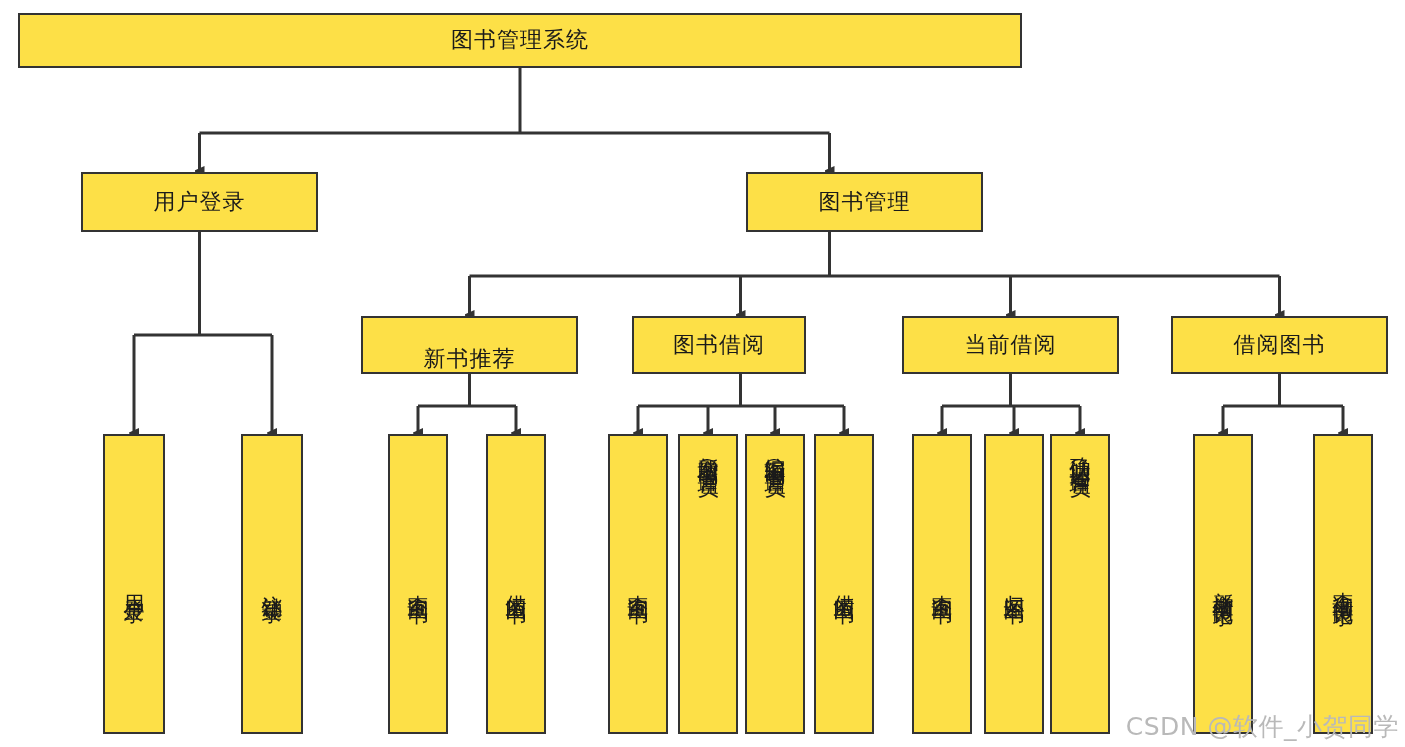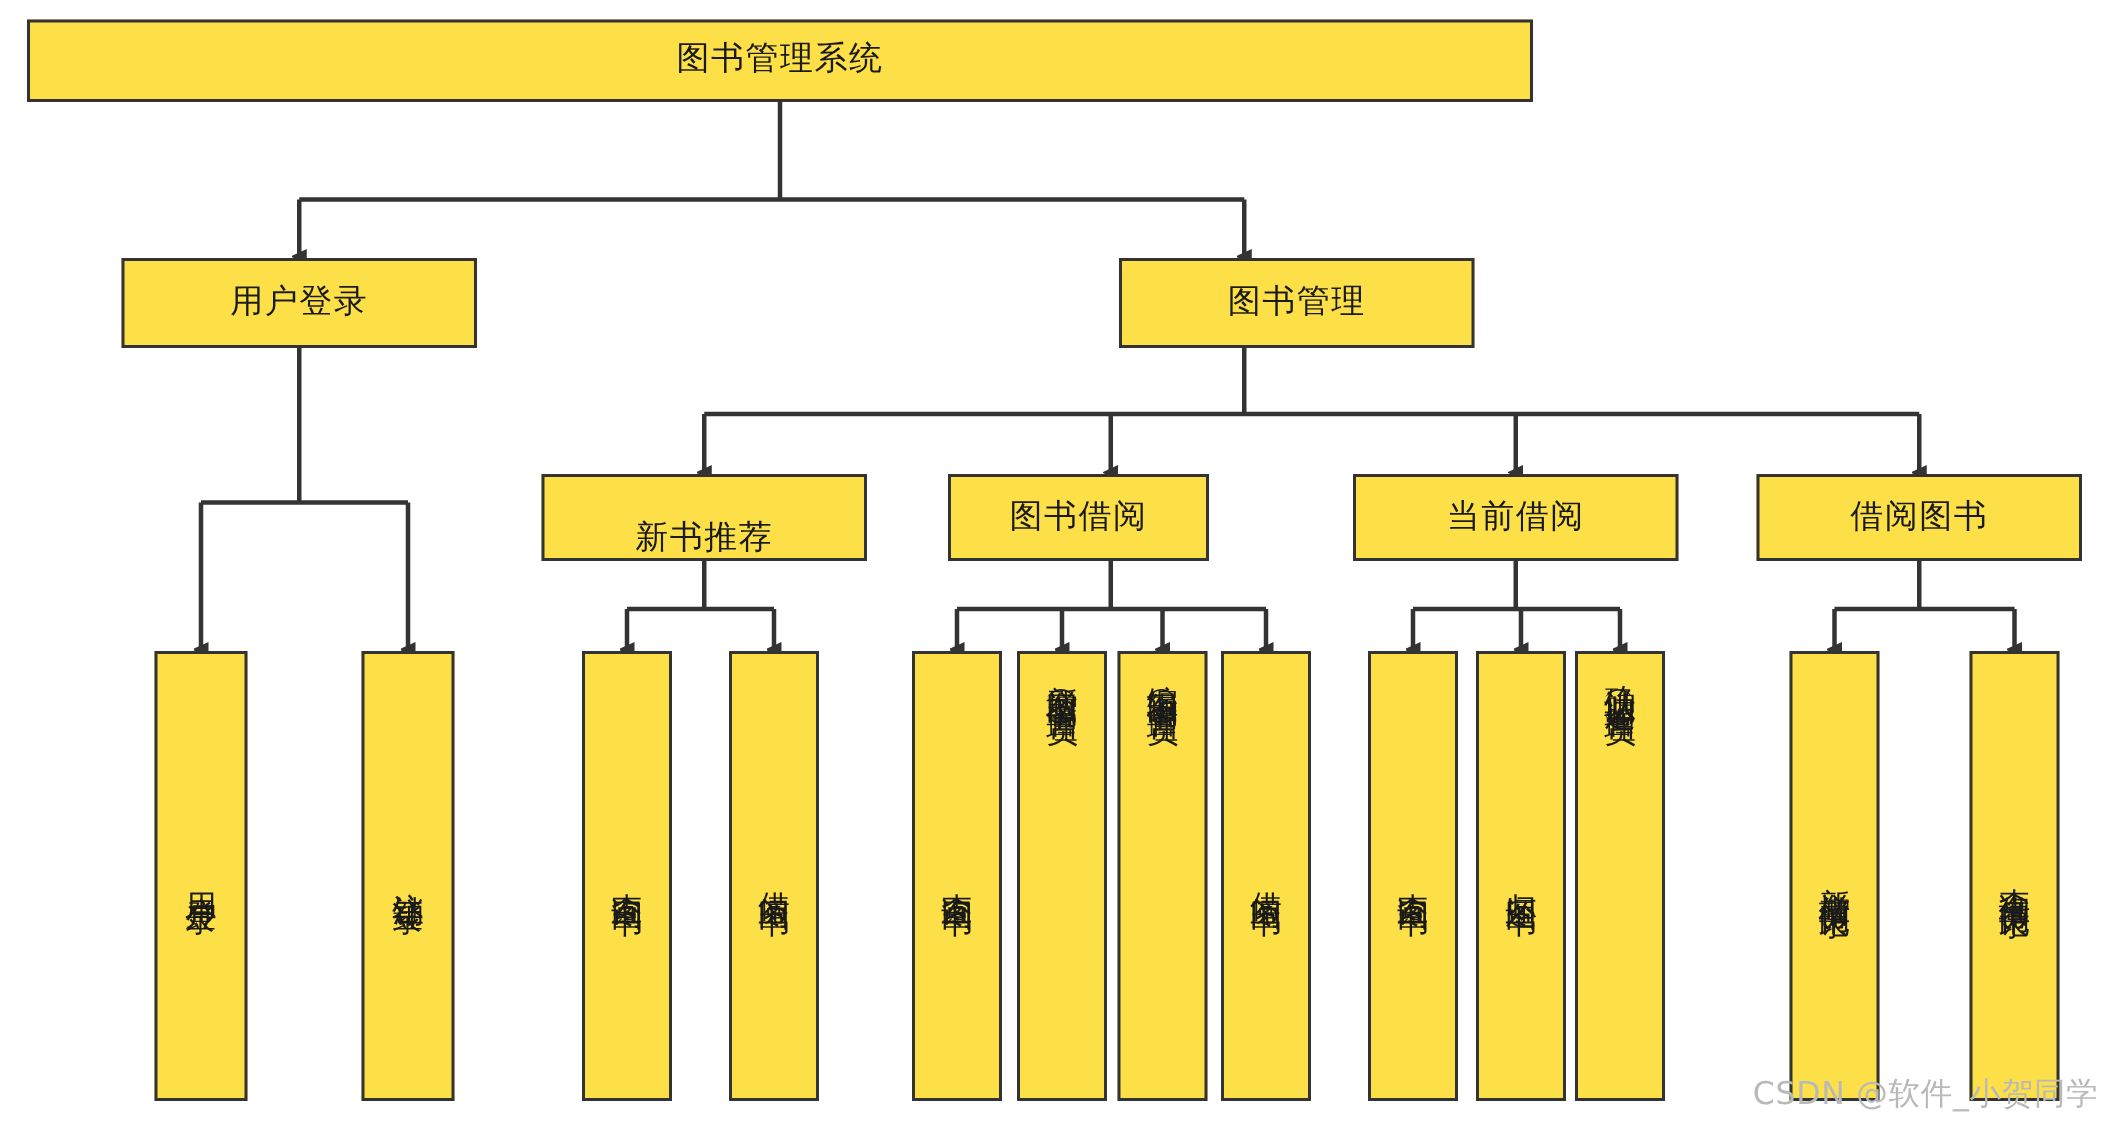--- a/index.html
+++ b/index.html
@@ -50,21 +50,21 @@
     white-space: nowrap;
   }
   .node-v.top-align {
     justify-content: flex-start;
     align-items: center;
   }
   #watermark {
     position: absolute;
     right: 6px;
     bottom: 4px;
-    font-size: 21px;
+    font-size: 25px;
     color: #b9b9b9;
     letter-spacing: 0.5px;
     white-space: nowrap;
     pointer-events: none;
   }
 </style>
 </head>
 <body>
 
 <div id="diagram-root">

